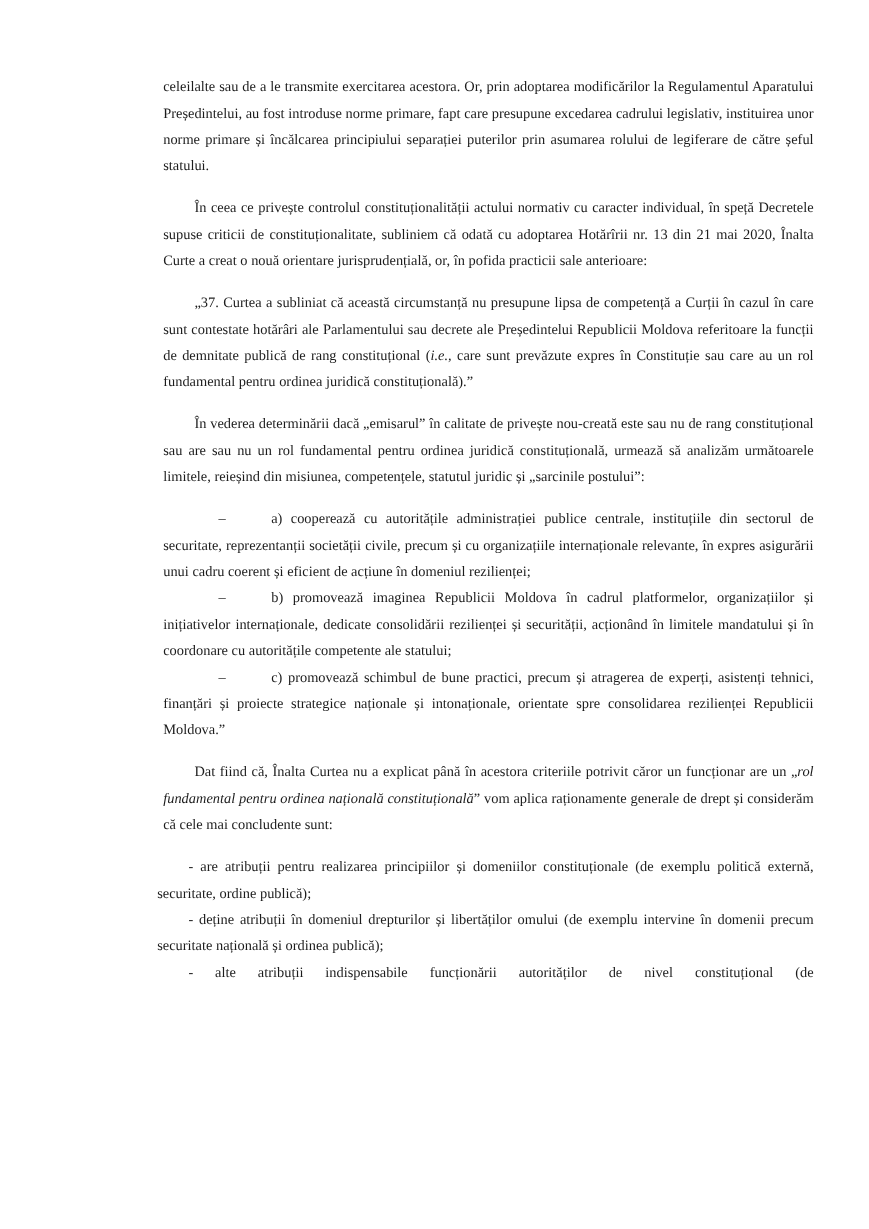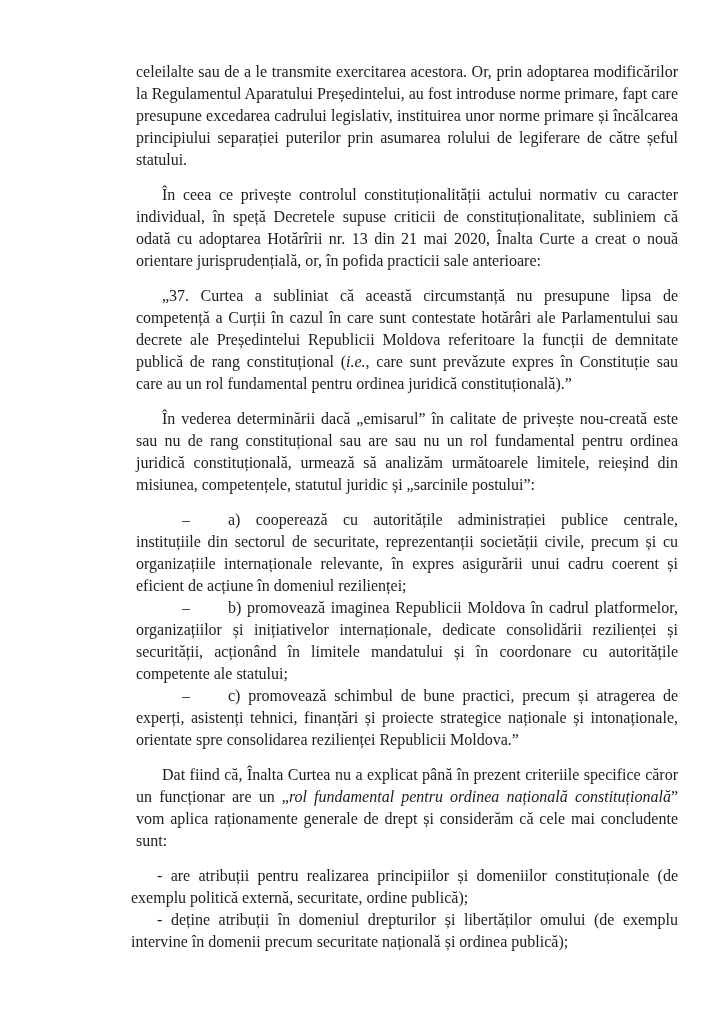--- a/index.html
+++ b/index.html
@@ -12,21 +12,21 @@
     position: relative;
     width: 724px; height: 1024px;
     background: #ffffff;
     overflow: hidden;
   }
   .content {
     position: absolute;
     left: 136px; top: 61px;
     width: 542px;
     color: #1c1c1c;
-    font-size: 16px;
+    font-size: 12px;
     line-height: 22px;
     text-align: justify;
   }
   .content p { margin: 0; padding: 0; }
   
   .sp { margin-top: 13px !important; }
   
   .indent { text-indent: 26px; }
   .noindent { text-indent: 0; }
   
@@ -44,17 +44,18 @@
 
 <div class="page">
   <div class="content">
       <p class="noindent"><span>celeilalte sau de a le transmite exercitarea acestora. Or, prin adoptarea modificărilor la Regulamentul Aparatului Președintelui, au fost introduse norme primare, fapt care presupune excedarea cadrului legislativ, instituirea unor norme primare și încălcarea principiului separației puterilor prin asumarea rolului de legiferare de către șeful statului.</span></p>
       <p class="sp indent"><span>În ceea ce privește controlul constituționalității actului normativ cu caracter individual, în speță Decretele supuse criticii de constituționalitate, subliniem că odată cu adoptarea Hotărîrii nr. 13 din 21 mai 2020, Înalta Curte a creat o nouă orientare jurisprudențială, or, în pofida practicii sale anterioare:</span></p>
       <p class="sp indent"><span>„</span><span class="b">37.</span><span> Curtea a subliniat că această circumstanță nu presupune lipsa de competență a Curții în cazul în care sunt contestate hotărâri ale Parlamentului </span><span class="b">sau decrete ale Președintelui Republicii Moldova referitoare la funcții de demnitate publică de rang constituțional</span><span> (</span><span class="i">i.e.,</span><span> care sunt prevăzute expres în Constituție sau care au un rol fundamental pentru ordinea juridică constituțională).”</span></p>
       <p class="sp indent"><span>În vederea determinării dacă „emisarul” în calitate de privește nou-creată </span><span class="b">este sau nu de rang constituțional sau are sau nu un rol fundamental pentru ordinea juridică constituțională</span><span>, urmează să analizăm următoarele limitele, reieșind din misiunea, competențele, statutul juridic și „sarcinile postului”:</span></p>
       <p class="sp dash"><span>–</span><span class="tab"></span><span>a) cooperează cu autoritățile administrației publice centrale, instituțiile din sectorul de securitate, reprezentanții societății civile, precum și cu organizațiile internaționale relevante, în expres asigurării unui cadru coerent și eficient de acțiune în domeniul rezilienței;</span></p>
       <p class="dash"><span>–</span><span class="tab"></span><span>b) promovează imaginea Republicii Moldova în cadrul platformelor, organizațiilor și inițiativelor internaționale, dedicate consolidării rezilienței și securității, acționând în limitele mandatului și în coordonare cu autoritățile competente ale statului;</span></p>
       <p class="dash"><span>–</span><span class="tab"></span><span>c) promovează schimbul de bune practici, precum și atragerea de experți, asistenți tehnici, finanțări și proiecte strategice naționale și intonaționale, orientate spre consolidarea rezilienței Republicii Moldova.”</span></p>
-      <p class="sp indent"><span>Dat fiind că, Înalta Curtea nu a explicat până în prezent criteriile specifice căror un funcționar are un „</span><span class="i">rol fundamental pentru ordinea națională constituțională</span><span>” vom aplica raționamente generale de drept și considerăm că cele mai concludente sunt:</span></p>
+      <p class="sp indent"><span>Dat fiind că, Înalta Curtea nu a explicat până în acestora criteriile potrivit căror un funcționar are un „</span><span class="i">rol fundamental pentru ordinea națională constituțională</span><span>” vom aplica raționamente generale de drept și considerăm că cele mai concludente sunt:</span></p>
       <p class="sp bullet"><span>- are atribuții pentru realizarea principiilor și domeniilor constituționale (de exemplu politică externă, securitate, ordine publică);</span></p>
       <p class="bullet"><span>- deține atribuții în domeniul drepturilor și libertăților omului (de exemplu intervine în domenii precum securitate națională și ordinea publică);</span></p>
+      <p class="bullet jl"><span>- alte atribuții indispensabile funcționării autorităților de nivel constituțional (de</span></p>
     </div>
 </div>
 
 </body></html>

